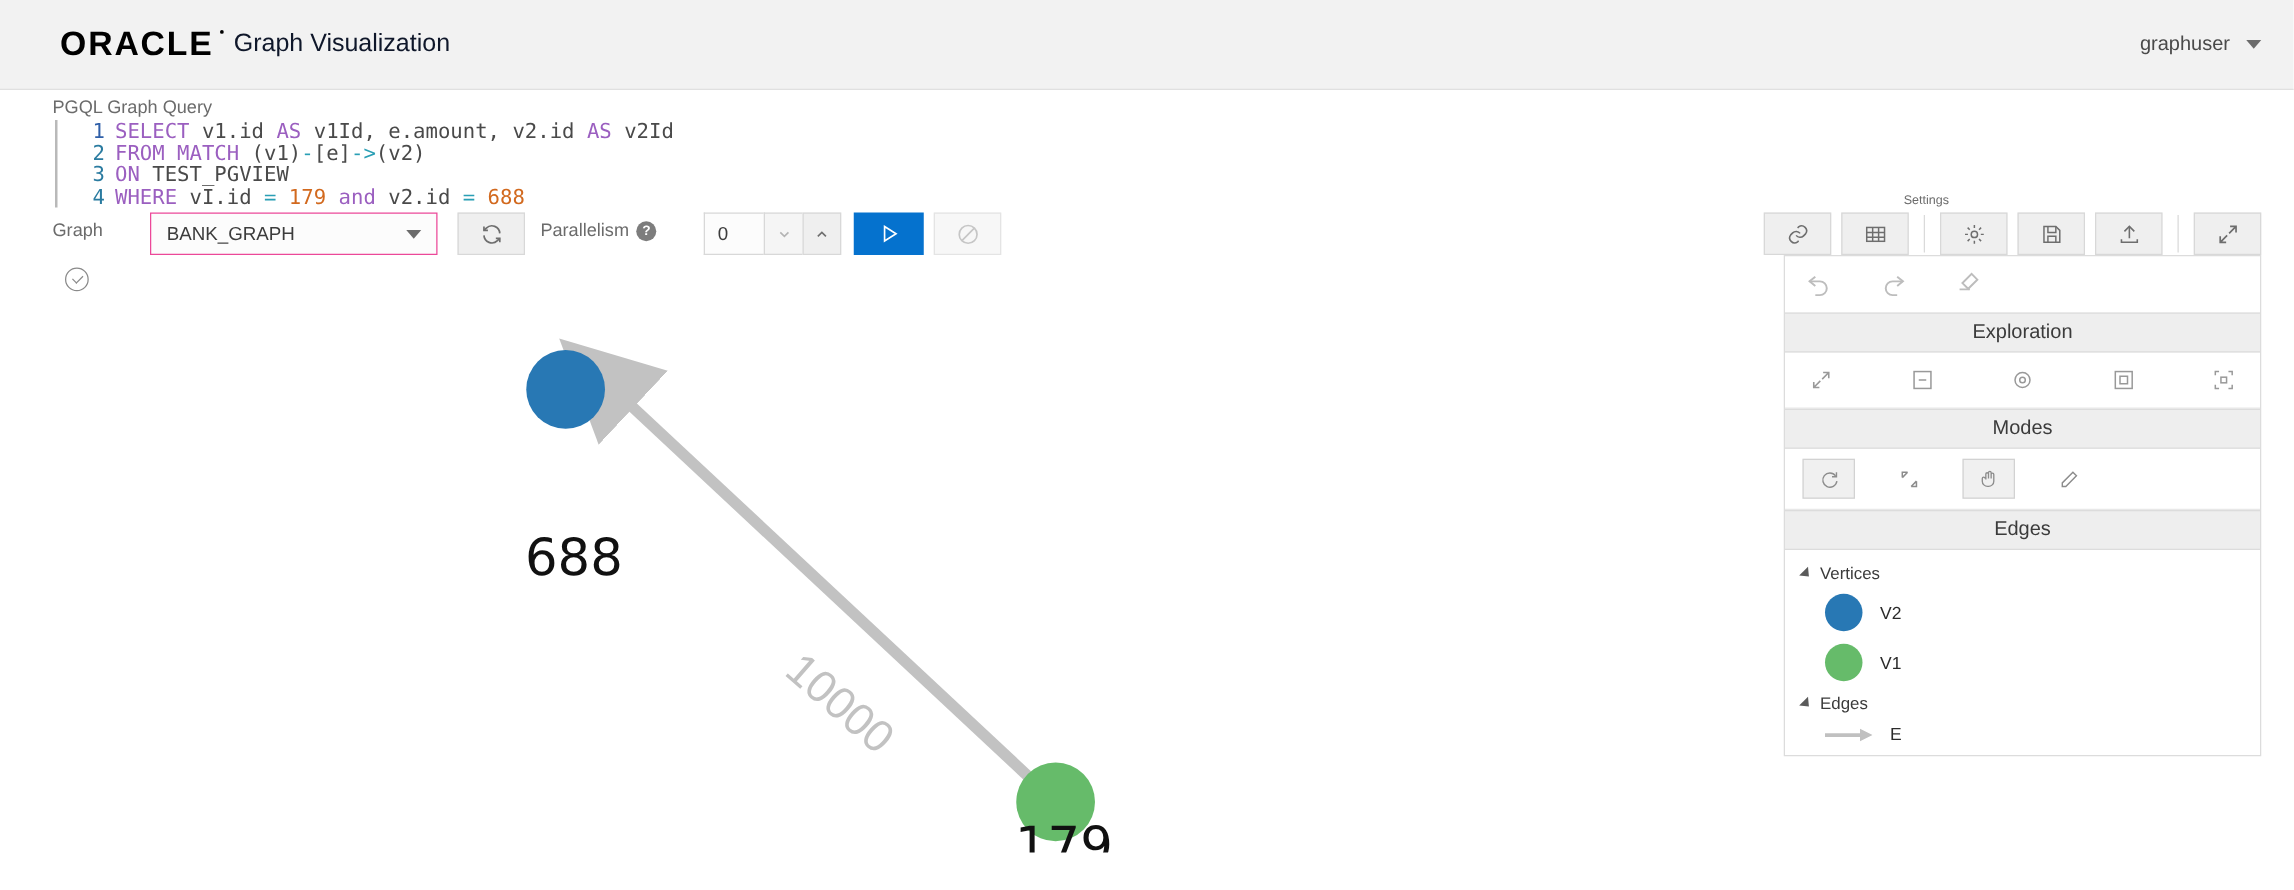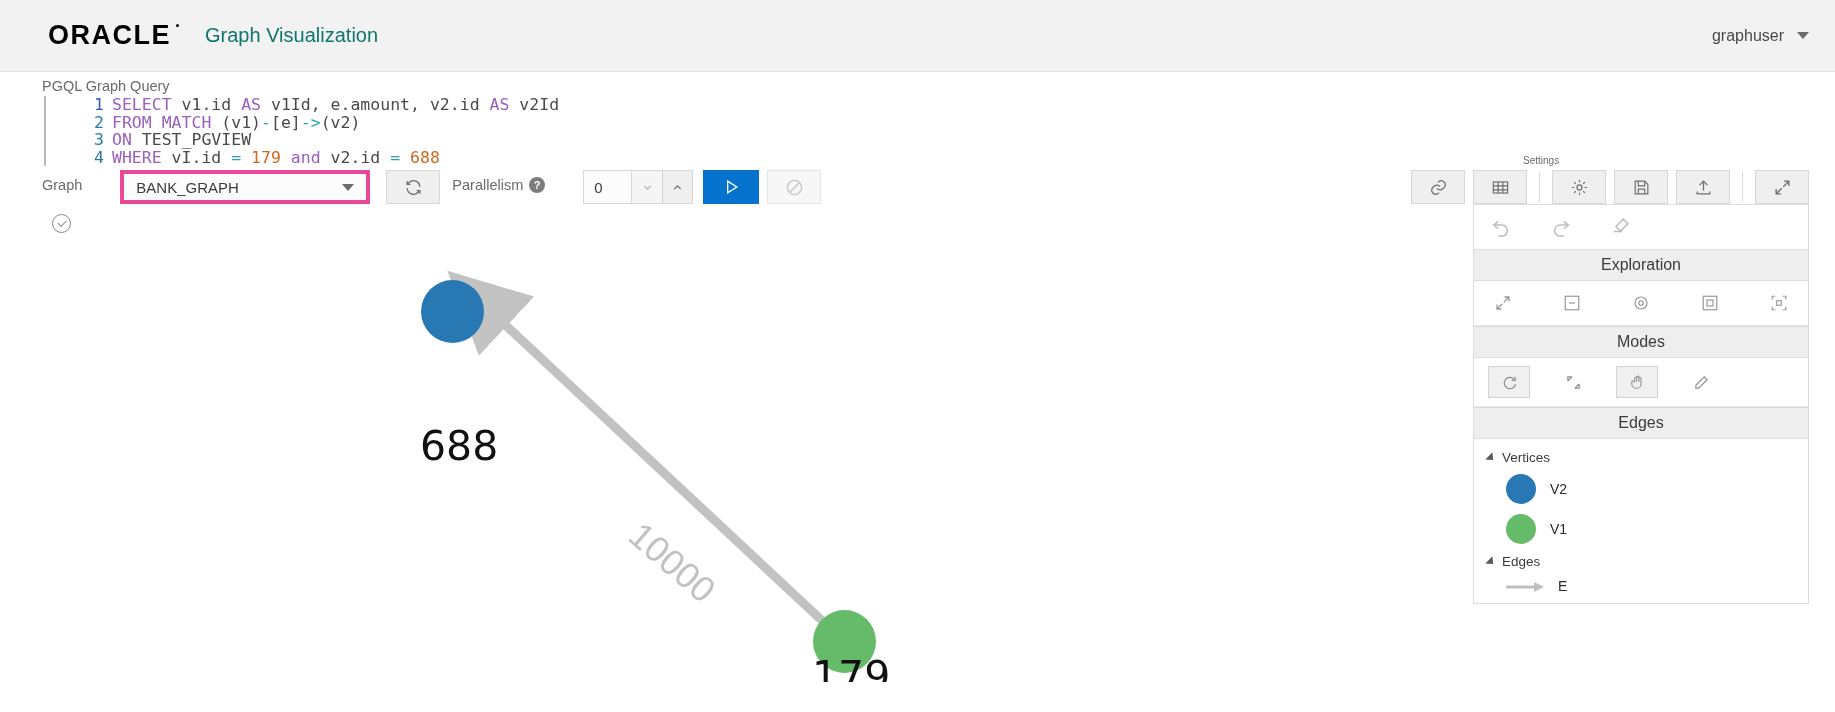--- a/index.html
+++ b/index.html
@@ -33,22 +33,22 @@
   #oracle-logo::after {
     content: "";
     position: absolute;
     top: 2px; right: 0;
     width: 3px; height: 3px;
     background: #000;
     border-radius: 50%;
   }
   #app-title {
     font-size: 20px;
-    color: #0f766e;
-    margin-left: 26px;
+    color: #0f172a;
+    margin-left: 8px;
     font-weight: 400;
   }
   #header-spacer { flex: 1; }
   #user-menu {
     display: flex;
     align-items: center;
     gap: 13px;
     font-size: 16px;
     color: #4a4a4a;
     cursor: pointer;
@@ -76,21 +76,21 @@
     line-height: 17.5px;
     padding-left: 2px;
   }
   #editor-gutter-bar {
     width: 2px;
     background: #b9b9b9;
     margin-right: 0px;
     align-self: stretch;
   }
   #code-lines { padding-left: 0; }
-  .code-line { white-space: pre; height: 17.5px; padding-left: 20px; }
+  .code-line { white-space: pre; height: 17.5px; }
   .ln {
     display: inline-block;
     width: 46px;
     text-align: right;
     color: #2a7ba0;
     padding-right: 8px;
   }
   .ln-1 { color: #2f5fa8; }
   .kw   { color: #9b5fc0; }
   .ident{ color: #4a4a4a; }
@@ -123,22 +123,22 @@
     font-size: 11px;
     font-weight: bold;
     display: inline-flex;
     align-items: center;
     justify-content: center;
     cursor: pointer;
   }
   .ctl-row { display: flex; align-items: center; gap: 8px; }
 
   #graph-select {
-    width: 250px; height: 34px;
-    border: 4px solid #ec4899;
+    width: 230px; height: 34px;
+    border: 1px solid #ec4899;
     background: #fcfcfc;
     display: flex;
     align-items: center;
     justify-content: space-between;
     padding: 0 12px;
     font-size: 15px;
     color: #3c3c3c;
     cursor: pointer;
   }
   .sq-btn {
@@ -246,21 +246,21 @@
     transform: rotate(41deg);
     transform-origin: left top;
     white-space: nowrap;
   }
 
   
   #right-panel {
     position: absolute;
     right: 26px;
     top: 244px;
-    width: 336px;
+    width: 382px;
     border: 1px solid #dcdcdc;
     background: #ffffff;
   }
   #history-row {
     display: flex;
     gap: 38px;
     padding: 10px 16px 8px 16px;
     align-items: center;
   }
   .hist-icon { cursor: pointer; }

